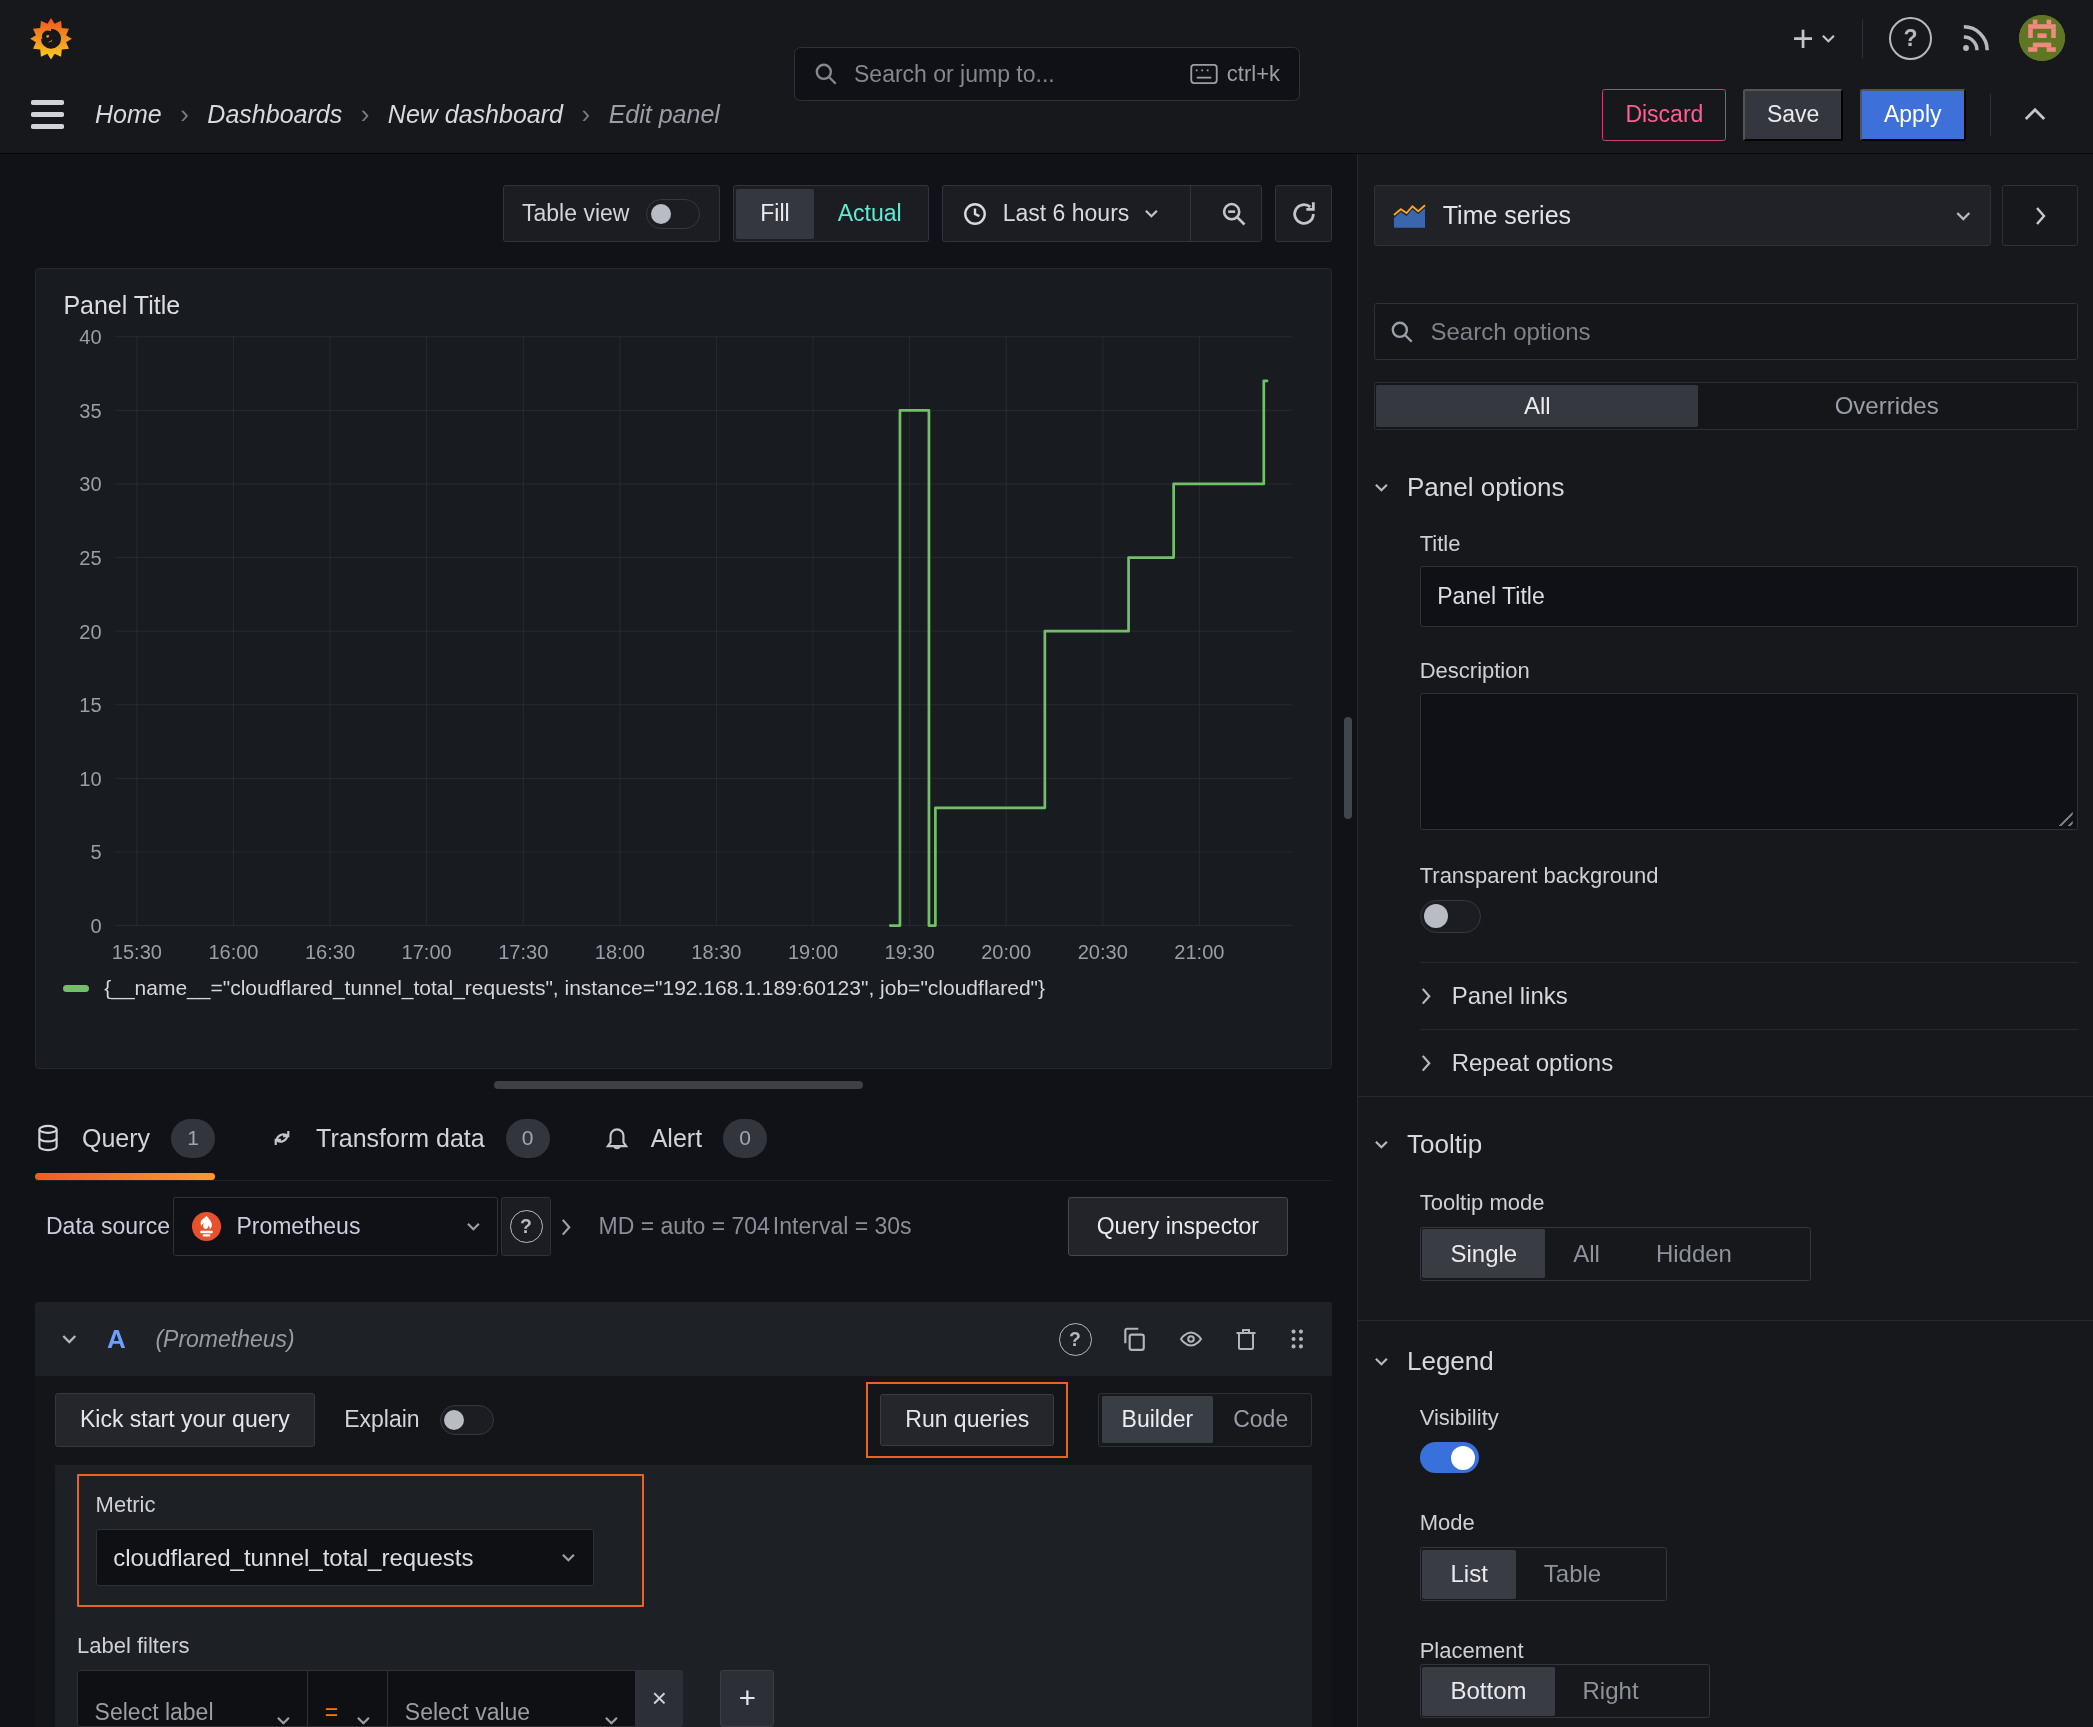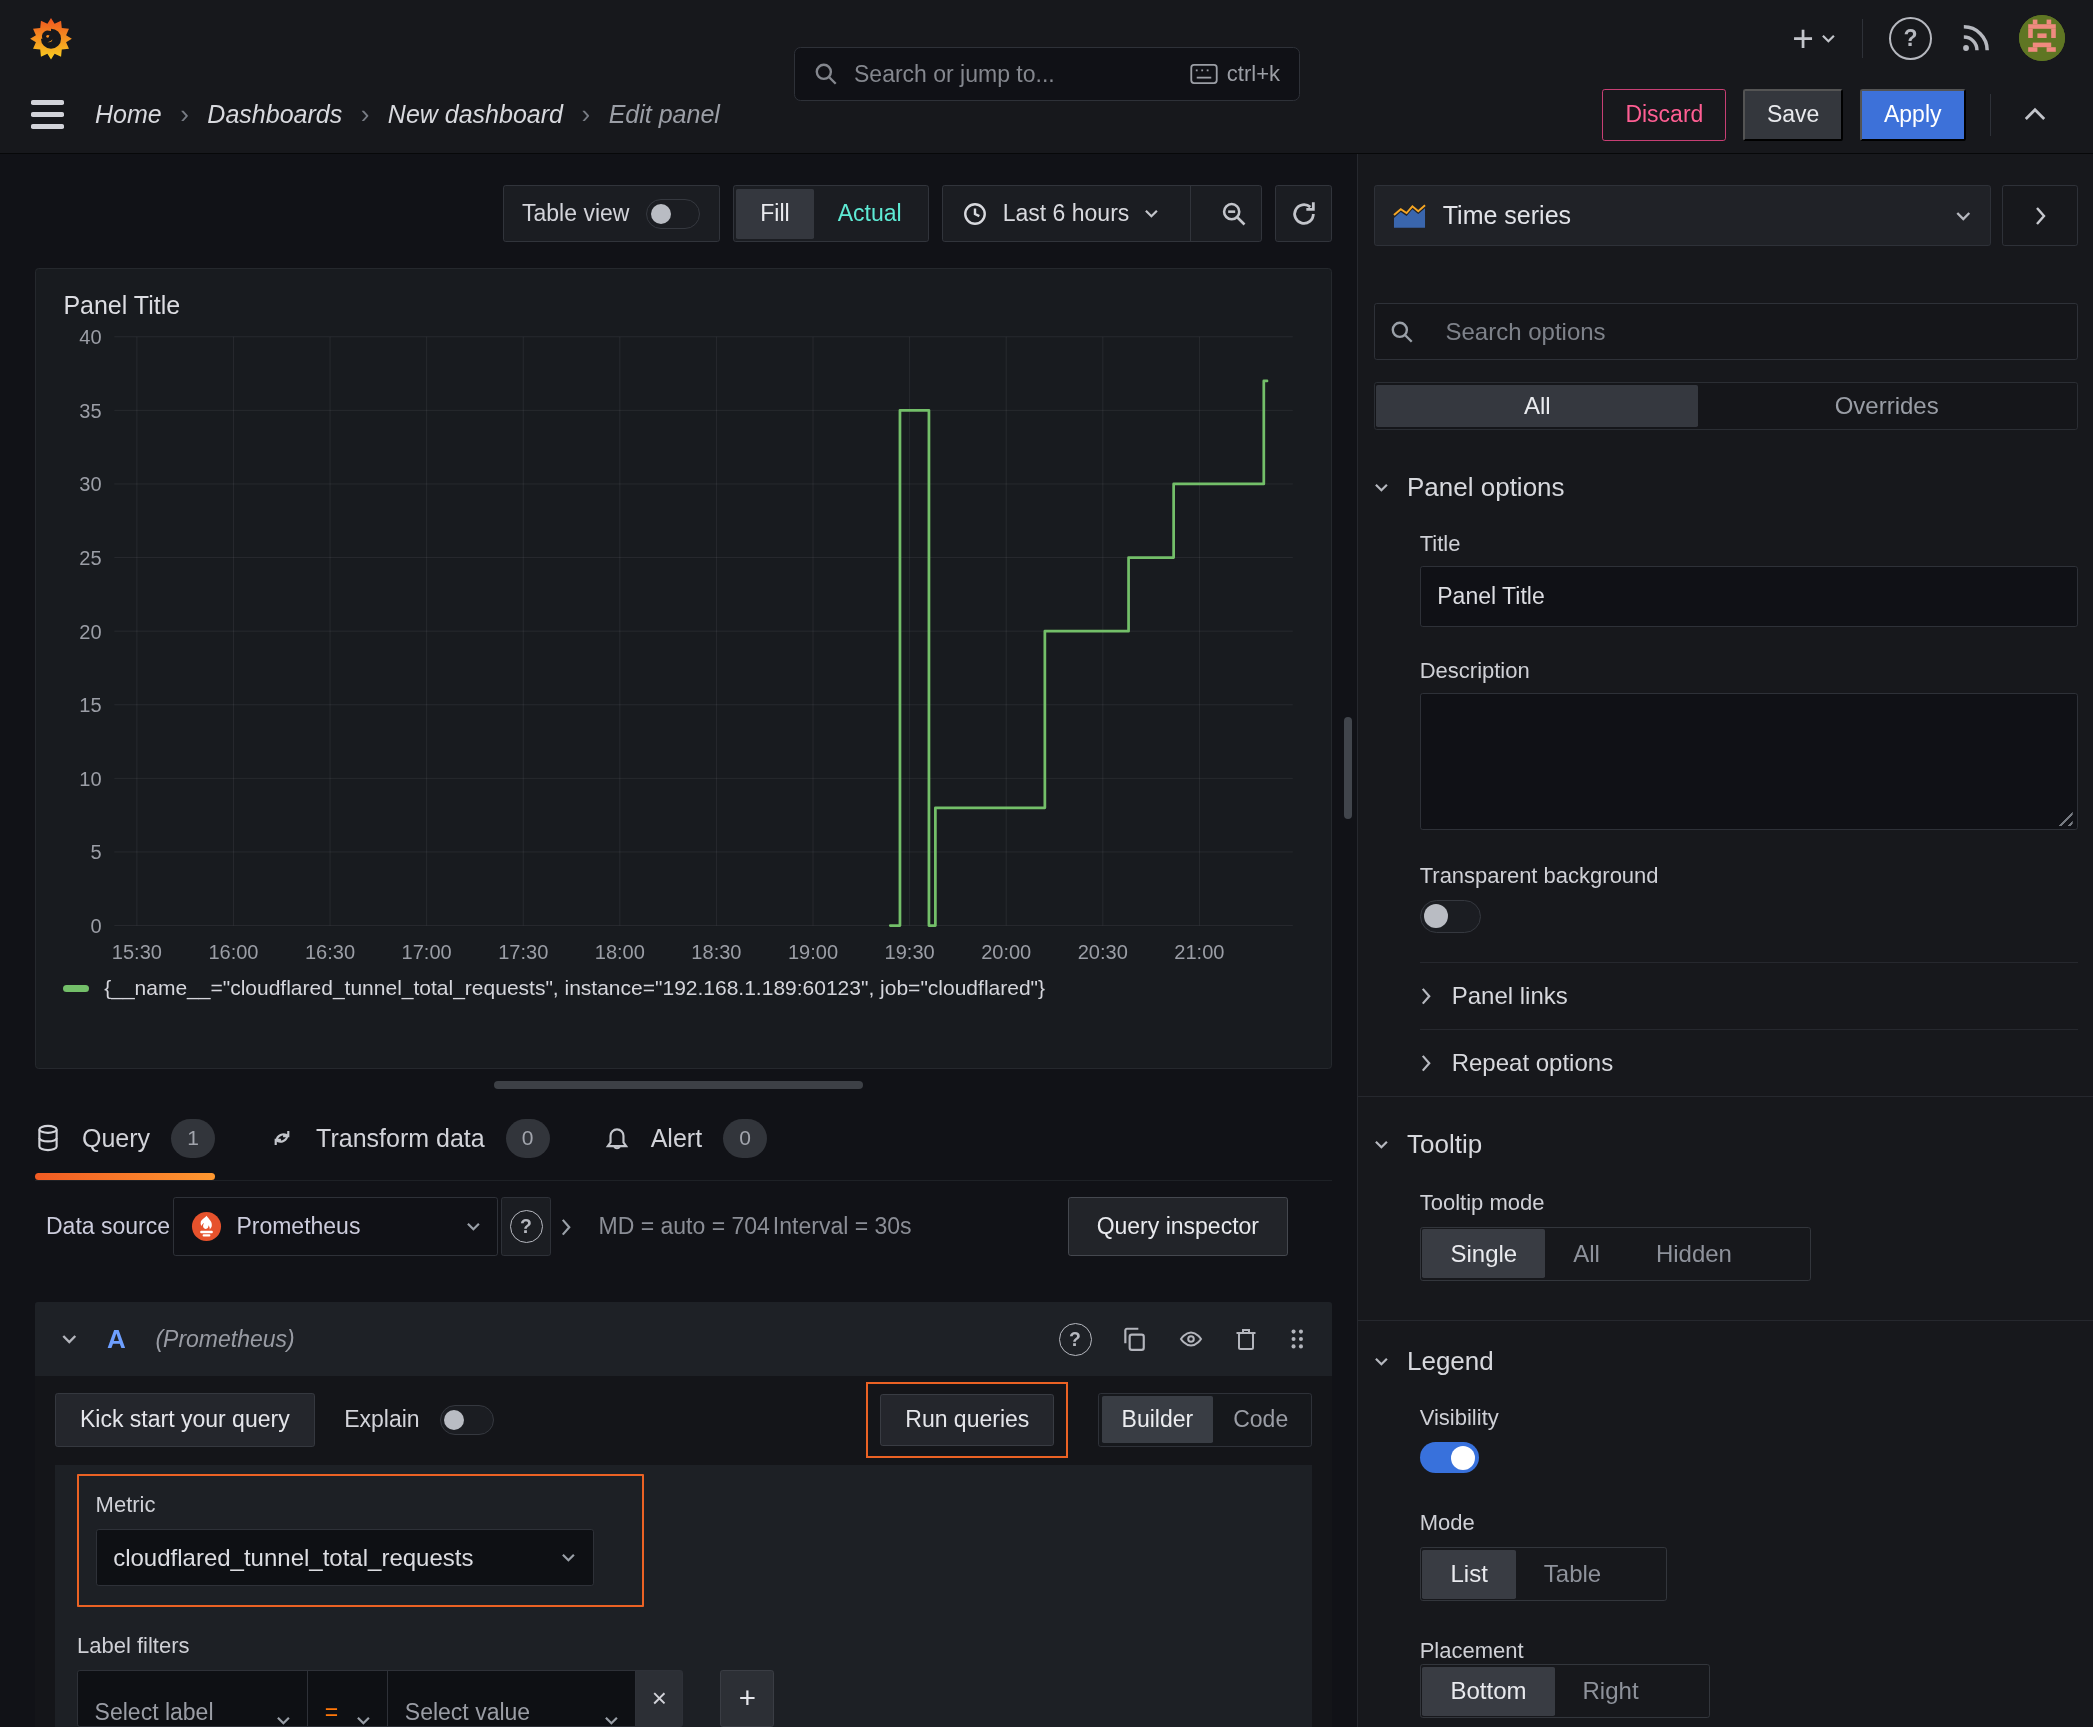--- a/index.html
+++ b/index.html
@@ -139,21 +139,21 @@
   .toggle.on .knob{right:3.7px;background:#ffffff;}
 
   
   .viz-row{display:flex;gap:11px;margin-top:31px;}
   .viz-select{flex:1;height:61px;background:#202227;border:0.9px solid #2e3138;border-radius:2.8px;display:flex;
     align-items:center;padding:0 18.5px;gap:16.6px;font-size:25px;color:#e2e3e8;box-sizing:border-box;cursor:pointer;}
   .viz-select .chev{margin-left:auto;color:#b6b8bf;}
   .viz-expand{width:76px;height:61px;border:0.9px solid #2e3138;border-radius:2.8px;display:flex;align-items:center;
     justify-content:center;color:#c7c9cf;box-sizing:border-box;cursor:pointer;}
   .search-opts{margin-top:57px;height:57px;border:0.9px solid #2e3138;border-radius:2.8px;display:flex;align-items:center;
-    padding:0 14.8px;gap:28px;background:#15161a;box-sizing:border-box;color:#9aa0a8;}
+    padding:0 14.8px;gap:13px;background:#15161a;box-sizing:border-box;color:#9aa0a8;}
   .search-opts input{flex:1;background:transparent;border:none;outline:none;color:#ccccdc;font-size:24px;font-family:inherit;}
   .search-opts input::placeholder{color:#7e828a;}
   .ao-seg{margin-top:22px;height:48px;border:0.9px solid #2b2e34;border-radius:2.8px;display:flex;background:#15161a;padding:1.8px;box-sizing:border-box;}
   .ao-item{display:flex;align-items:center;justify-content:center;font-size:24px;color:#999da5;border-radius:1.8px;cursor:pointer;}
   .ao-item.all{flex:0 0 46%;}
   .ao-item.ovr{flex:1;}
   .ao-item.active{background:#35383f;color:#e9eaee;}
   .side-h{display:flex;align-items:center;gap:18.5px;font-size:26px;color:#d7d8dd;font-weight:500;}
   .side-h .chev{color:#b6b8bf;}
   .sc{padding-left:46px;}

